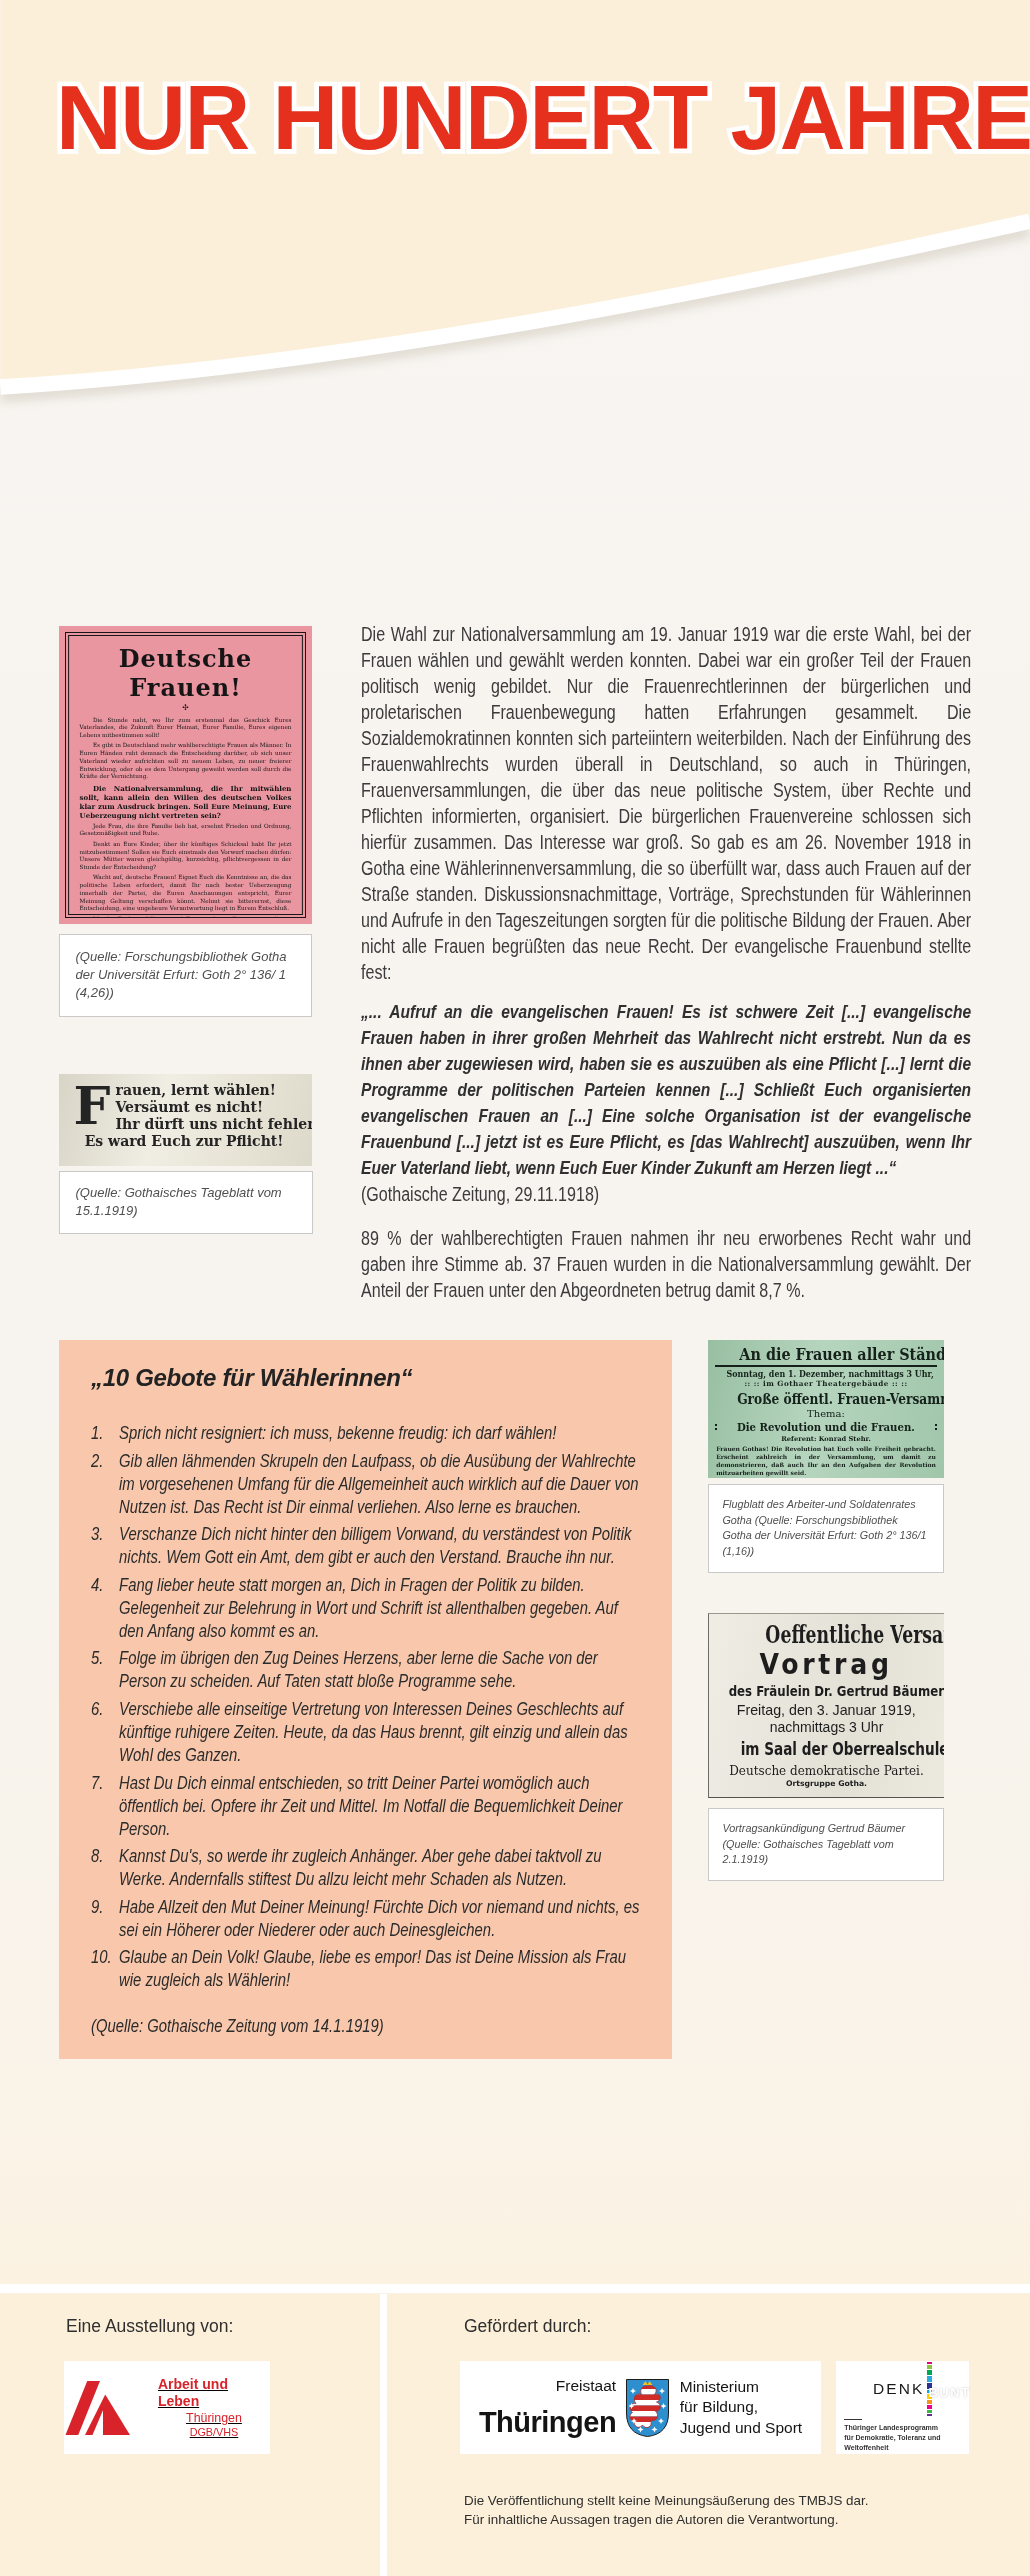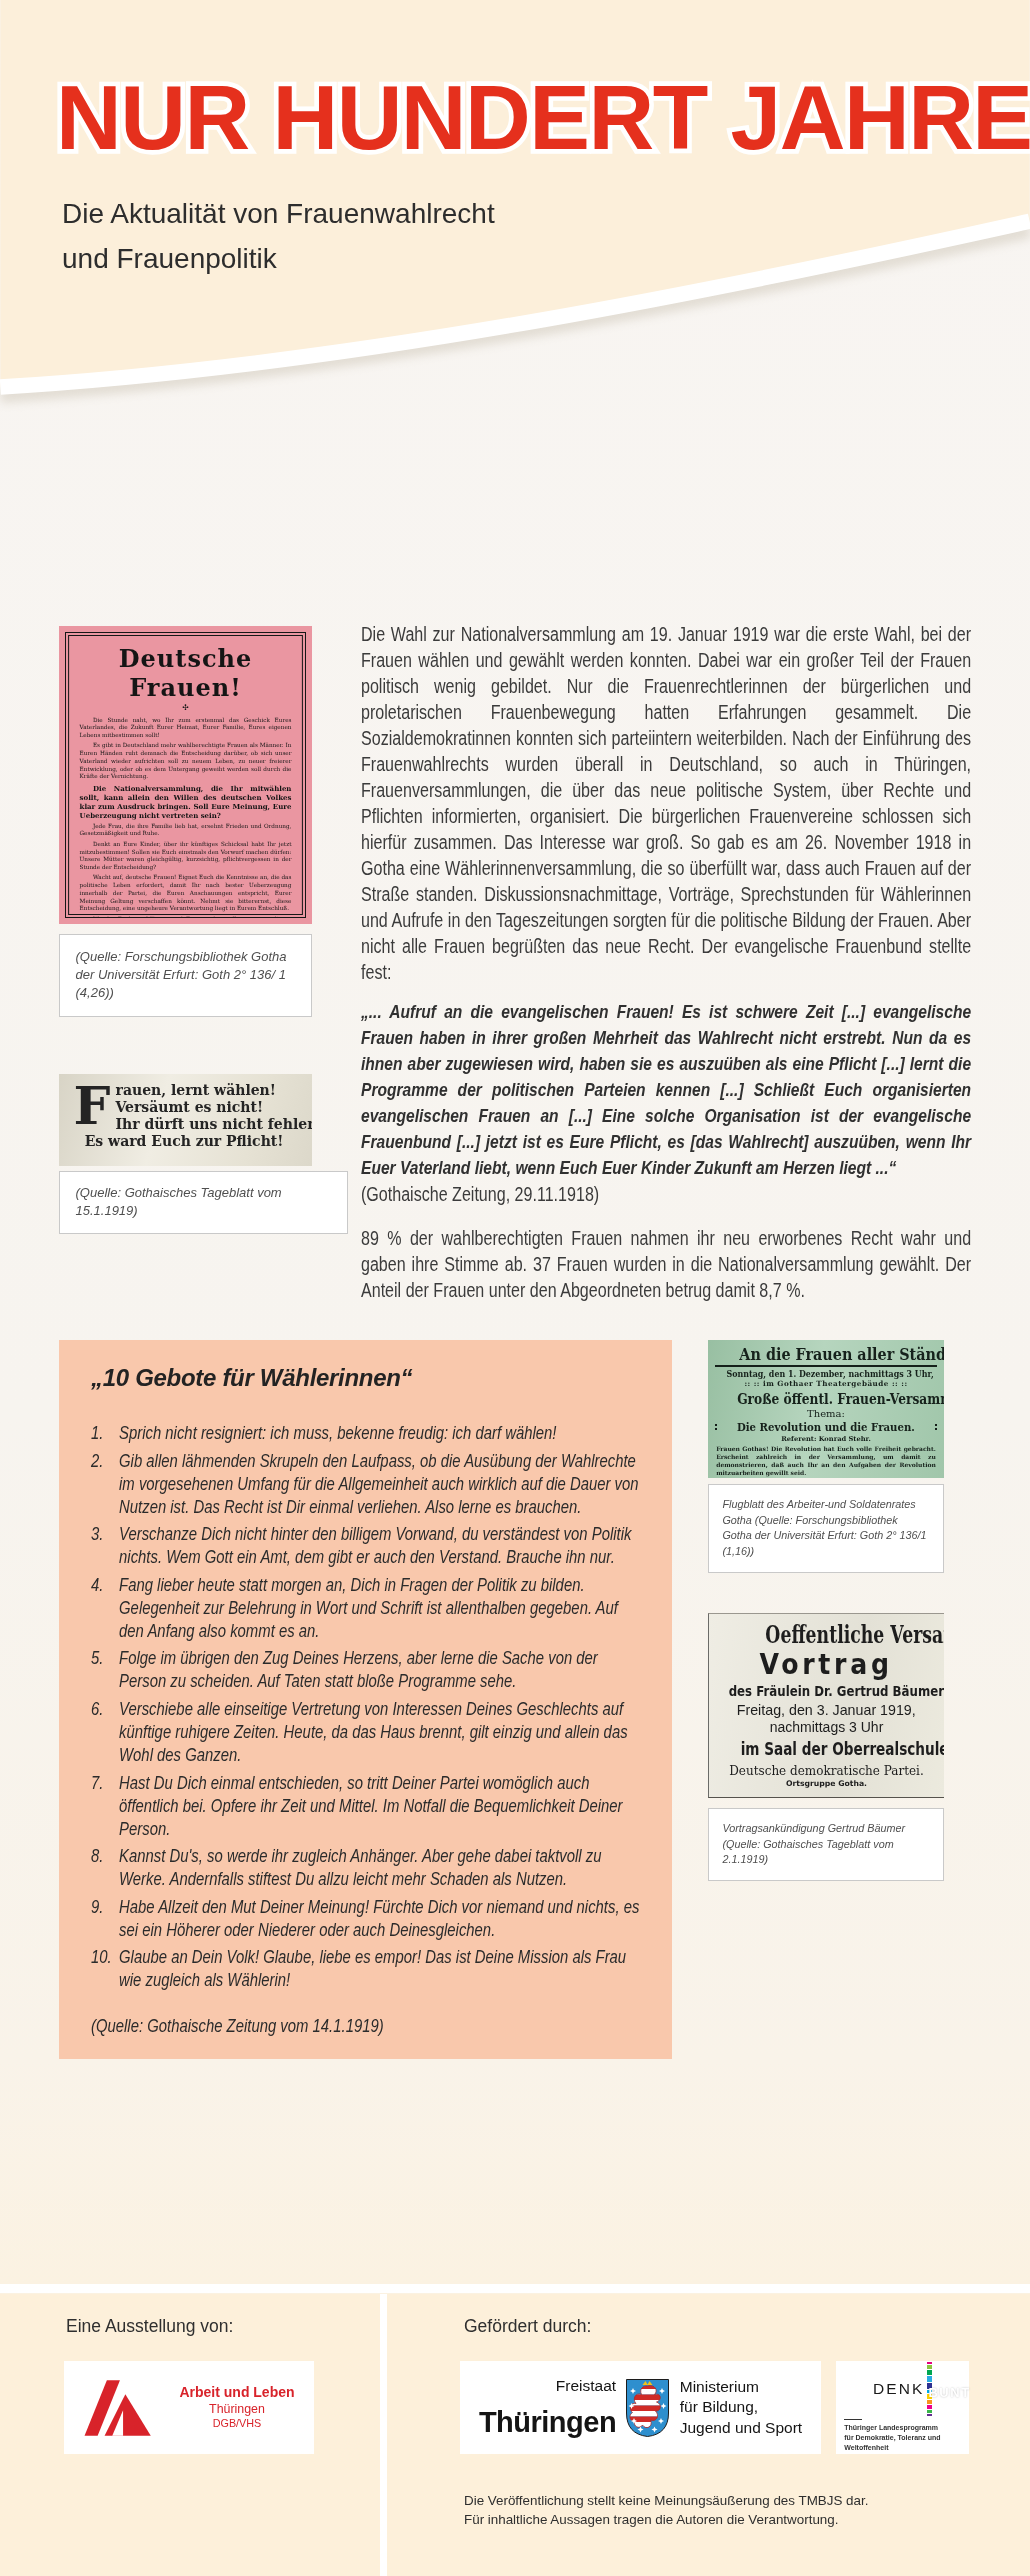--- a/index.html
+++ b/index.html
@@ -31,21 +31,21 @@
     padding:10.3px 13.4px 5.2px; overflow:hidden;
   }
   #posterA h3 { font-family:"DejaVu Serif",serif; font-size:24px; font-weight:700; text-align:center; letter-spacing:1px; margin:1px 0 0; color:#151515; }
   #posterA .orn { text-align:center; font-size:7.7px; margin:1px 0 4.1px; color:#151515; }
   #posterA p { font-family:"DejaVu Serif",serif; font-size:5.7px; line-height:1.36; text-align:justify; text-indent:13.4px; margin:0 0 2.6px; color:#141414; }
   #posterA p.b { font-size:7px; font-weight:700; line-height:1.3; }
 
   
   .cap { position:absolute; background:#fff; border:1px solid #c9c9c9; font-style:italic; color:#4f4f4f; }
   #capA { left:59px; top:934px; width:253px; padding:13.4px 15.5px; font-size:13px; line-height:18px; }
-  #capB { left:59px; top:1171px; width:289px; padding:12.4px 15.5px; font-size:13px; line-height:18px; }
+  #capB { left:59px; top:1171px; width:254px; padding:12.4px 15.5px; font-size:13px; line-height:18px; }
   #capC { left:708px; top:1484px; width:236px; padding:12.4px 13.4px; font-size:10.8px; line-height:15.5px; }
   #capD { left:708px; top:1808px; width:236px; padding:12.4px 13.4px; font-size:10.8px; line-height:15.5px; }
 
   
   #clipB { left:59px; top:1074px; width:253px; height:92px;
     background:linear-gradient(105deg,#d8d4c6,#f0ede3 40%,#e6e2d4 75%,#dcd8ca);
     padding:8.2px 8.2px 0 14.4px; font-family:"DejaVu Serif",serif; color:#242424; overflow:hidden; }
   #clipB .initial { float:left; font-size:52px; line-height:.78; font-weight:700; margin:4.1px 5.2px 0 0; }
   #clipB .ln { font-size:14px; font-weight:700; line-height:1.22; white-space:nowrap; }
   #clipB .ln.i1 { margin-left:5.2px; }
@@ -102,21 +102,21 @@
   #clip2 .v8 { font-family:"DejaVu Sans",sans-serif; font-size:7.7px; font-weight:700; margin-top:1px; }
 
   
   #white-strip { left:0; top:2284px; width:1030px; height:9.3px; background:#ffffff; }
   #footer { left:0; top:2294px; width:1030px; height:282px; background:#fdf0da; }
   #footer .divider { position:absolute; left:380px; top:0; width:7.2px; height:282px; background:#ffffff; }
   .f-label { position:absolute; top:21.6px; font-size:17.5px; color:#2f2f2f; }
   #label-left { left:66px; }
   #label-right { left:464px; }
   .logo-box { position:absolute; top:67px; background:#ffffff; display:flex; align-items:center; justify-content:center; }
-  #box-aul { left:64px; width:250px; height:93px; gap:19px; }
+  #box-aul { left:64px; width:206px; height:93px; gap:19px;text-decoration:underline; }
   .aul-text { display:flex; flex-direction:column; align-items:center; color:#d8232a; line-height:1.25; }
   .aul-text .l1 { font-size:14px; font-weight:700; }
   .aul-text .l2 { font-size:12.4px; }
   .aul-text .l3 { font-size:10.8px; }
   #box-fst { left:460px; width:361px; height:93px; gap:9.3px; color:#141414; }
   .fst-name { display:flex; flex-direction:column; align-items:flex-end; line-height:1;gap:12px; }
   .fst-name .l1 { font-size:15.5px; margin-bottom:2.1px; }
   .fst-name .l2 { font-size:29px; font-weight:600; letter-spacing:-0.5px; }
   .fst-min { font-size:15.5px; line-height:1.3; text-align:left; }
   #box-denk { left:836px; width:133px; height:93px; flex-direction:column; padding:5.2px 6.2px; }
@@ -140,24 +140,20 @@
       <filter id="softblur" x="-20%" y="-20%" width="140%" height="140%">
           <feGaussianBlur stdDeviation="9"></feGaussianBlur>
         </filter>
     </defs>
     <path d="M0,766 C700,722 1450,566 2000,446" stroke="#c9c1b1" stroke-width="34" fill="none" opacity="0.45" filter="url(#softblur)"></path>
     <path d="M0,0 H2000 V430 C1450,552 700,710 0,752 Z" fill="#fcefda"></path>
     <path d="M0,752 C700,710 1450,552 2000,430" stroke="#ffffff" stroke-width="30" fill="none"></path>
   </svg>
 
   <h1 id="main-title">NUR HUNDERT JAHRE</h1>
-  <div id="subtitle">
-    <div>Die Aktualität von Frauenwahlrecht</div>
-    <div>und Frauenpolitik</div>
-  </div>
 
 
   <div id="posterA" class="abs">
     <div class="frame">
       <h3>Deutsche Frauen!</h3>
       <div class="orn">✣</div>
       <p>Die Stunde naht, wo Ihr zum erstenmal das Geschick Eures Vaterlandes, die Zukunft Eurer Heimat, Eurer Familie, Eures eigenen Lebens mitbestimmen sollt!</p>
       <p>Es gibt in Deutschland mehr wahlberechtigte Frauen als Männer. In Euren Händen ruht demnach die Entscheidung darüber, ob sich unser Vaterland wieder aufrichten soll zu neuem Leben, zu neuer freierer Entwicklung, oder ob es dem Untergang geweiht werden soll durch die Kräfte der Vernichtung.</p>
       <p class="b">Die Nationalversammlung, die Ihr mitwählen sollt, kann allein den Willen des deutschen Volkes klar zum Ausdruck bringen. Soll Eure Meinung, Eure Ueberzeugung nicht vertreten sein?</p>
       <p>Jede Frau, die ihre Familie lieb hat, ersehnt Frieden und Ordnung, Gesetzmäßigkeit und Ruhe.</p>

